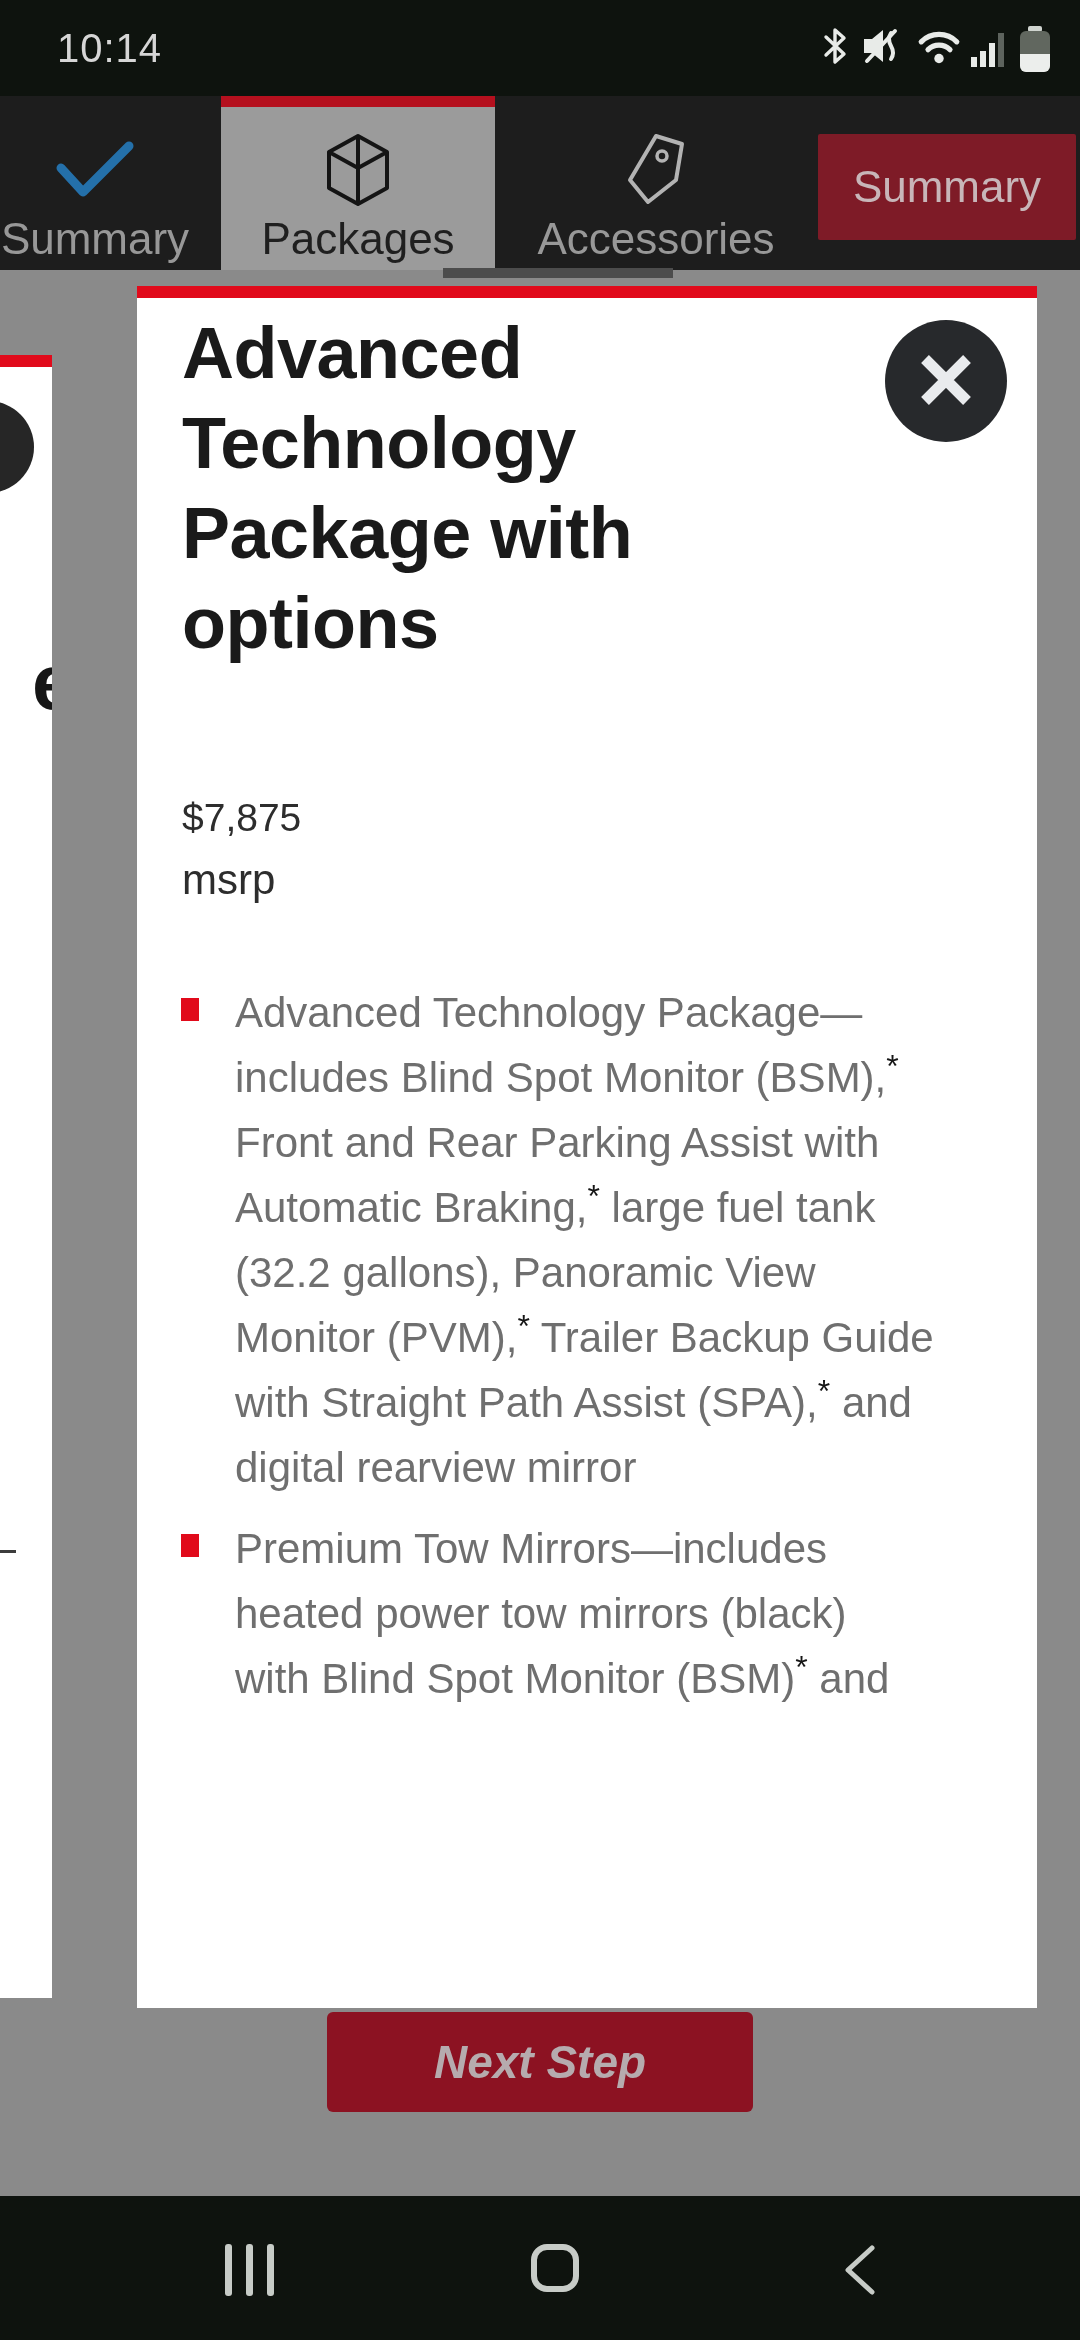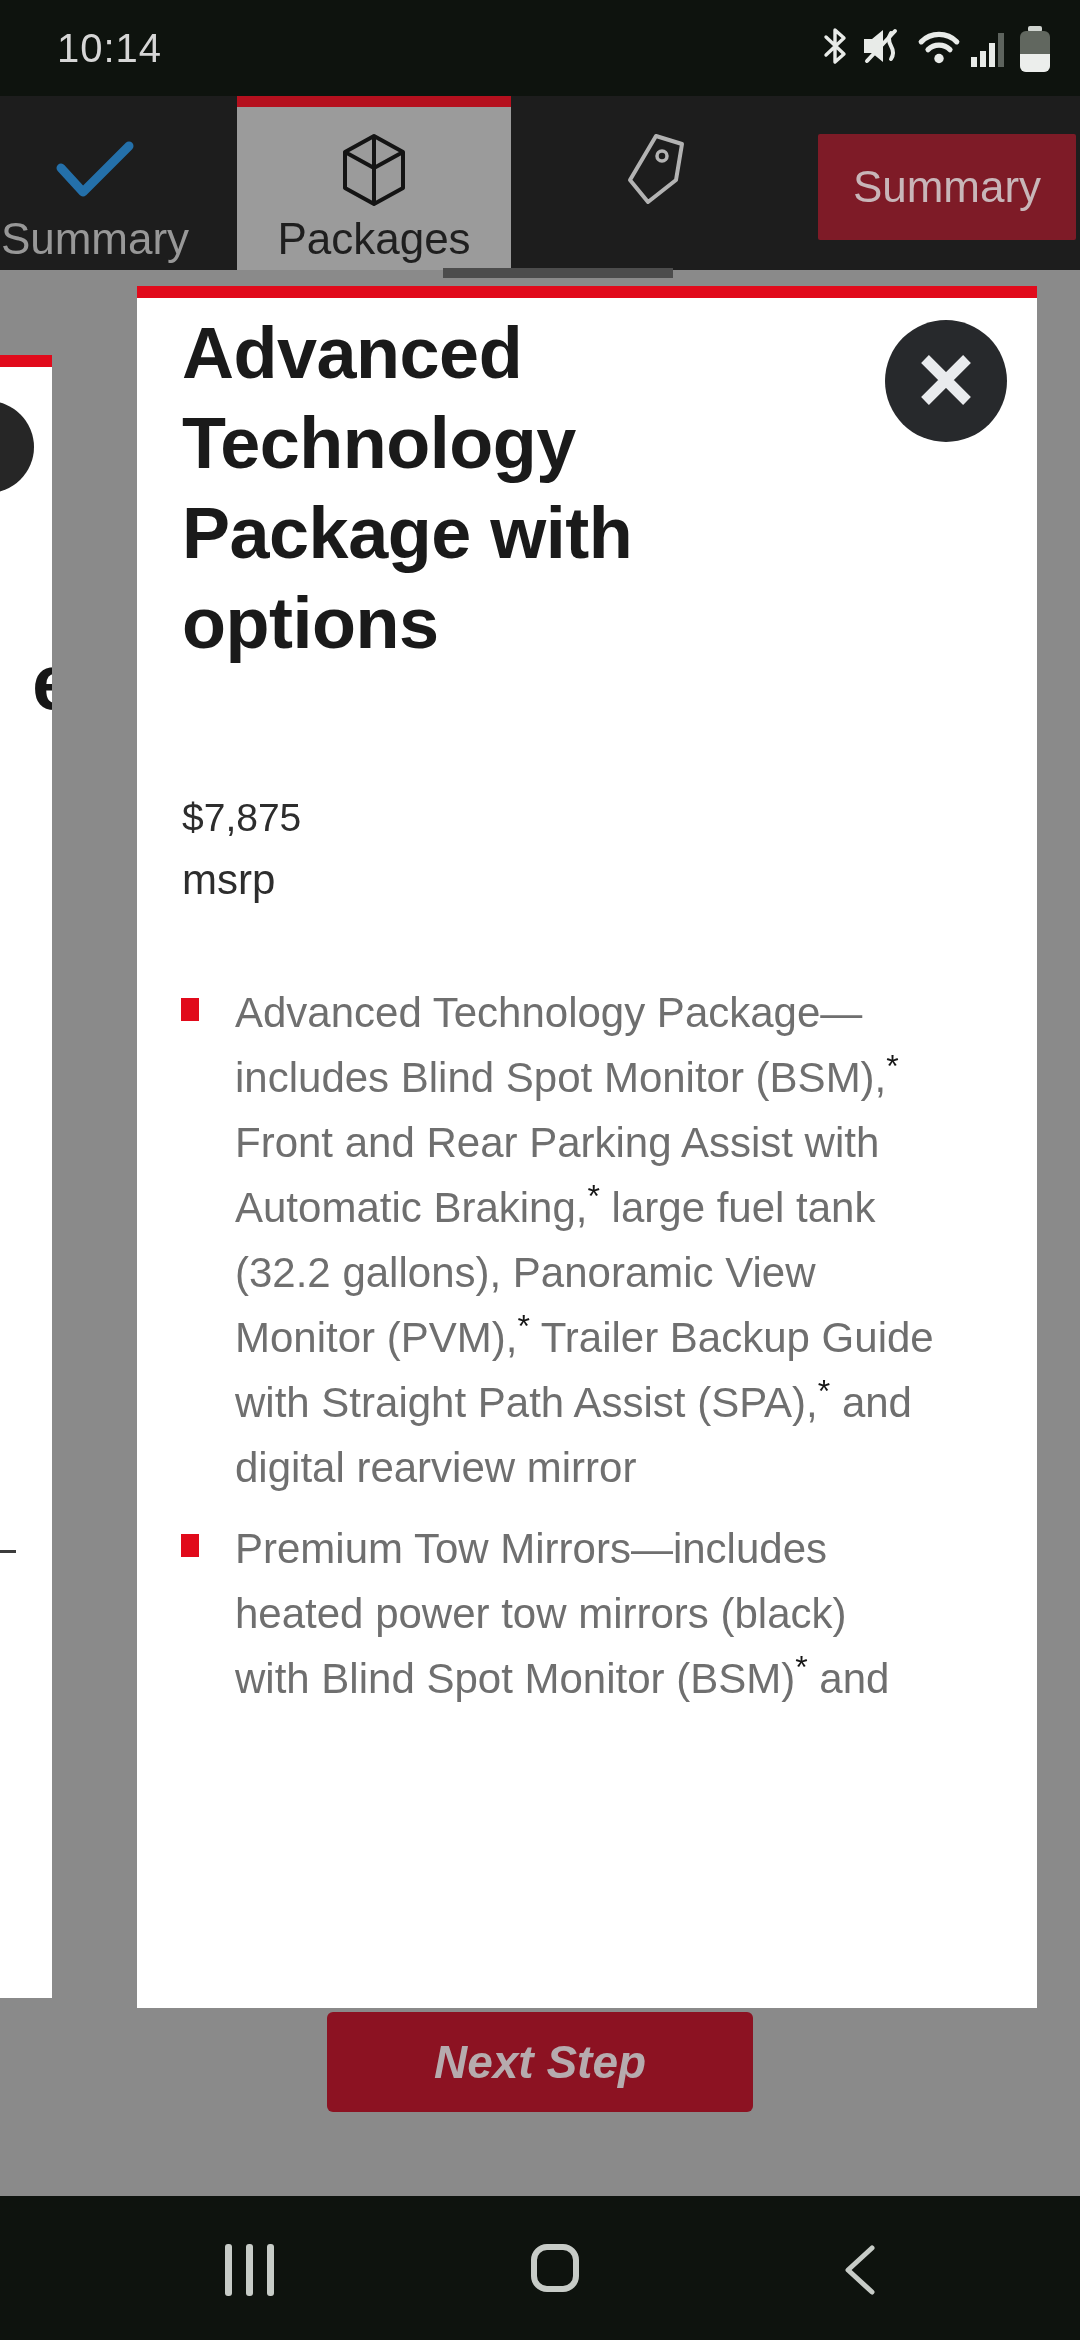--- a/index.html
+++ b/index.html
@@ -14,21 +14,21 @@
   .status-icons{position:absolute;right:30px;top:26px;display:flex;align-items:flex-end;gap:9px;height:46px;}
   .battery{position:relative;width:30px;height:46px;}
   .battery .nub{position:absolute;left:8px;top:0;width:14px;height:6px;background:#cfd4cf;border-radius:2px;}
   .battery .body{position:absolute;left:0;top:5px;width:30px;height:41px;border-radius:6px;overflow:hidden;background:#61675f;}
   .battery .fill{position:absolute;left:0;bottom:0;width:100%;height:45%;background:#eceeec;}
   
   .tab-bar{position:absolute;left:0;top:96px;width:1080px;height:174px;background:var(--tab-bar-bg,#1d1d1d);}
   .tab{position:absolute;top:0;height:174px;}
   .tab-label{position:absolute;top:113px;width:100%;text-align:center;font-size:44px;line-height:60px;color:#989898;}
   .tab-colors{left:0;width:190px;}
-  .tab-packages{left:237px;width:274px;background:var(--active-tab-bg,#9b9b9b);}
+  .tab-packages{left:221px;width:274px;background:var(--active-tab-bg,#9b9b9b);}
   .tab-packages .active-bar{position:absolute;left:0;top:0;width:100%;height:11px;background:var(--tab-active-red,#b5101e);}
   .tab-packages .tab-label{color:#1f1f1f;}
   .tab-accessories{left:511px;width:290px;}
   .tab-icon{position:absolute;top:36px;left:50%;transform:translateX(-50%);}
   .tab-colors .tab-icon{top:44px;}
   .summary-btn{position:absolute;left:818px;top:38px;width:258px;height:106px;border:none;
     background:var(--summary-red,#7e1b27);border-radius:2px;color:#c8b6b9;font-size:44px;
     font-family:"Liberation Sans",sans-serif;}
   .tab-scroll-indicator{position:absolute;left:443px;top:268px;width:230px;height:10px;background:#4c4c4c;}
   
@@ -126,20 +126,21 @@
       </span>
       <span class="tab-label">Packages</span>
     </div>
     <div class="tab tab-accessories">
       <span class="tab-icon">
         <svg width="68" height="76" viewBox="0 0 68 76">
           <path d="M34 4 L60 12 L54 48 L26 70 L8 48 L34 4 Z" fill="none" stroke="#b3b3b3" stroke-width="4" stroke-linejoin="round"></path>
           <circle cx="40" cy="24" r="5" fill="none" stroke="#b3b3b3" stroke-width="3.5"></circle>
         </svg>
       </span>
+      <span class="tab-label">Accessories</span>
     </div>
     <button class="summary-btn">
       <span>Summary</span>
     </button>
   </div>
   <div class="tab-scroll-indicator"></div>
 
   <div class="adjacent-card">
     <span class="red-bar"></span>
     <span class="black-circle"></span>

